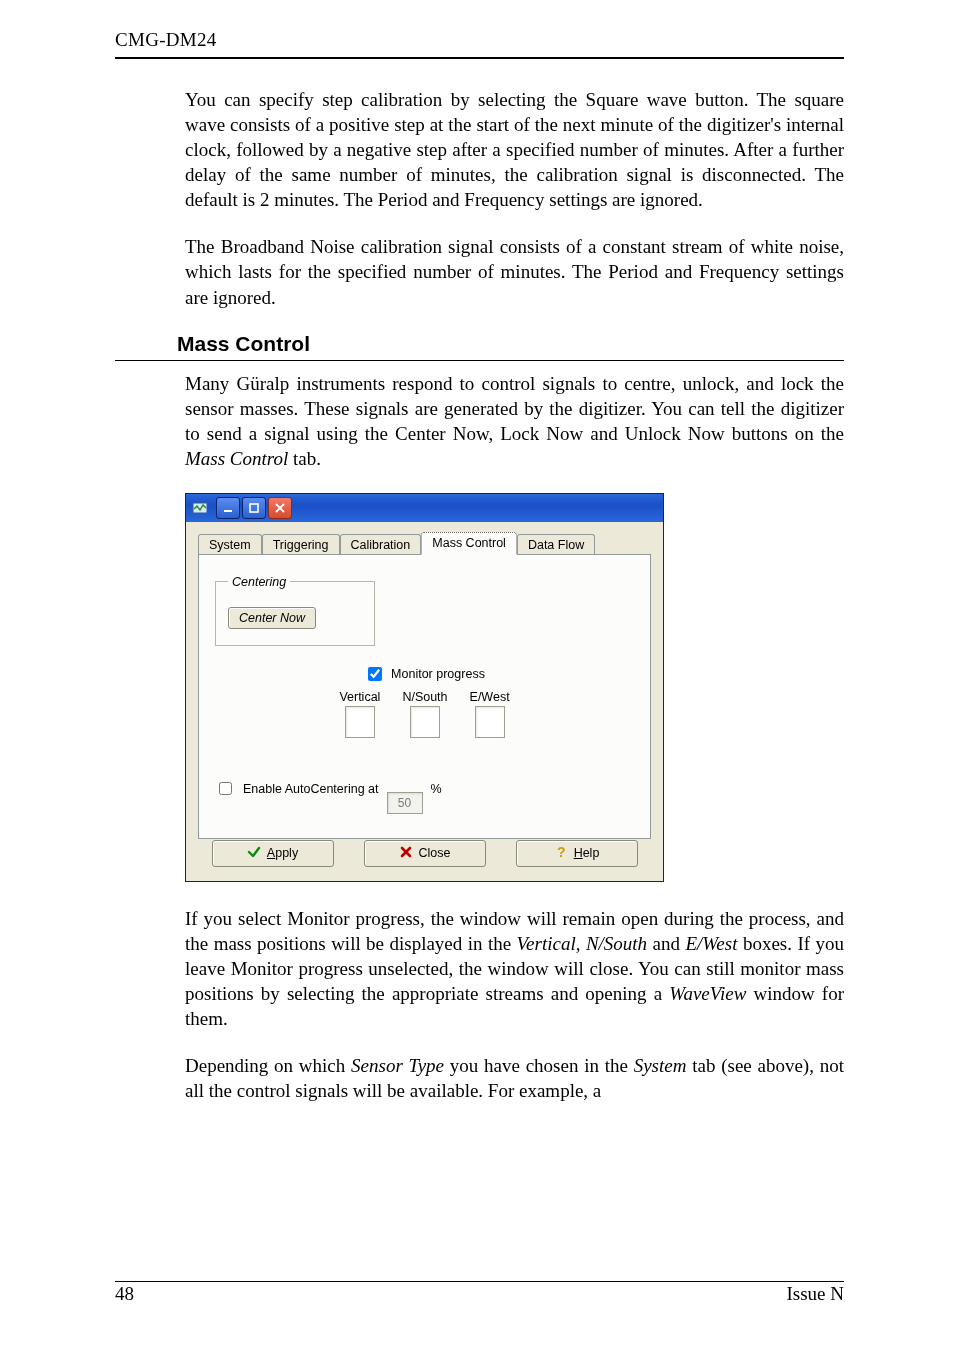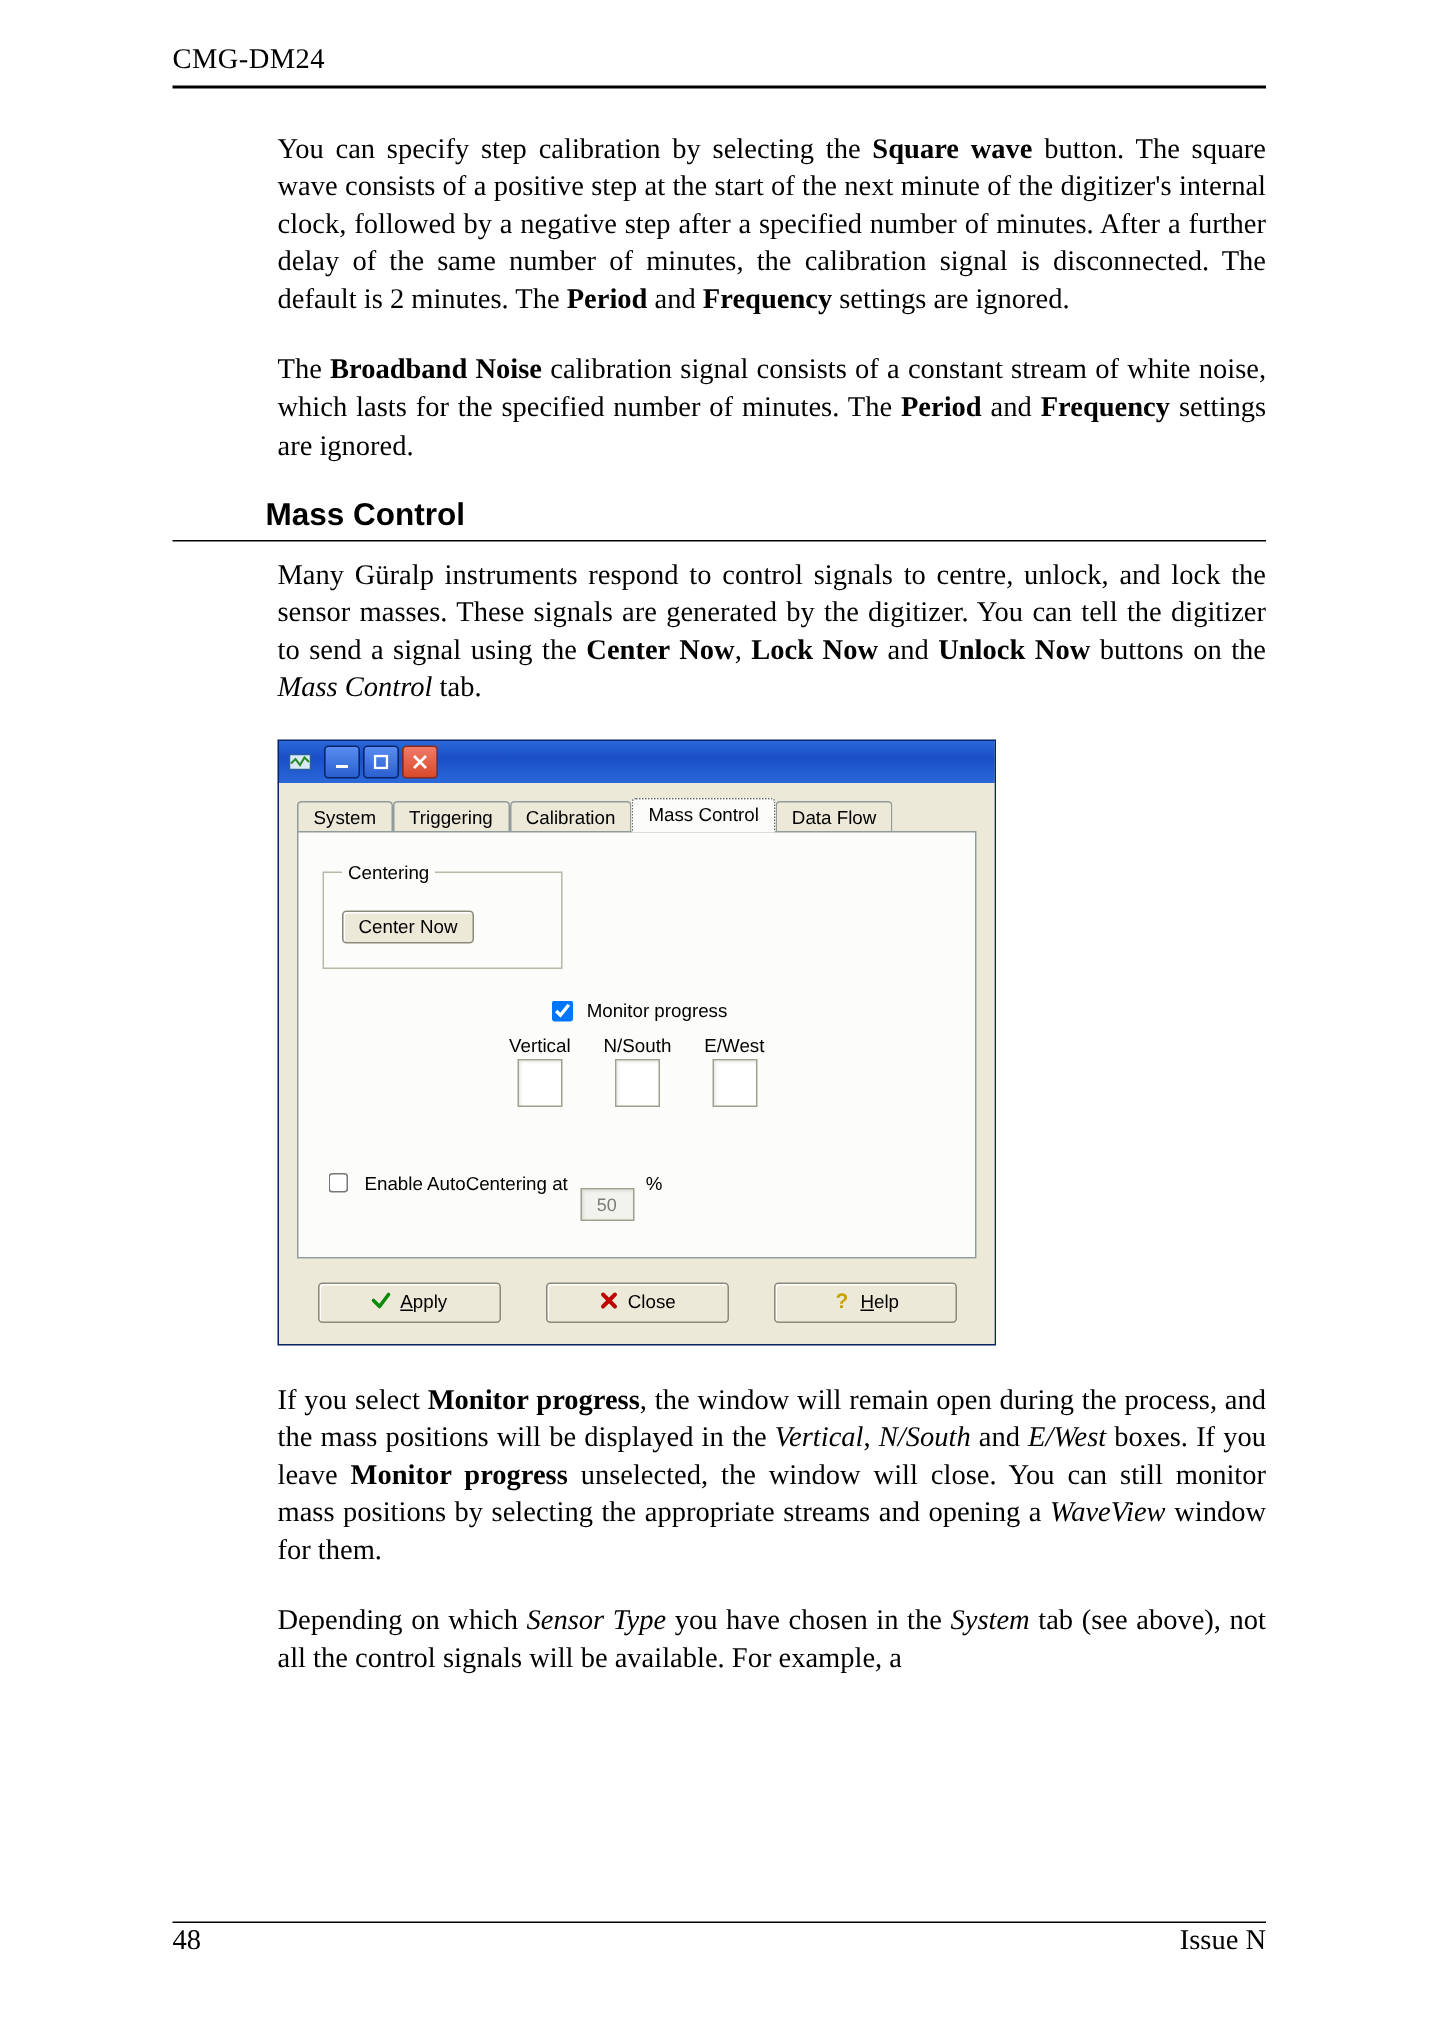--- a/index.html
+++ b/index.html
@@ -37,21 +37,21 @@
     font-family: Arial, Helvetica, sans-serif;
     font-weight: bold;
     font-size: 21px;
     margin: 6px 0 2px 62px;
   }
   .section-rule {
     border: none;
     border-top: 1.5px solid #000;
     margin: 4px 0 10px 0;
   }
-  b { font-weight: bold; }
+  b { font-weight: normal; }
   i { font-style: italic; }
 
   
   .win {
     width: 477px;
     margin: 18px 0 24px 70px;
     font-family: Tahoma, Arial, sans-serif;
     font-size: 13px;
     color: #000;
     background: #ece9d8;
@@ -139,21 +139,21 @@
     padding: 18px 12px 16px 12px;
     margin: 0;
     background: #fcfcfa;
   }
   fieldset.groupbox > legend {
     padding: 0 4px;
     font-size: 12.5px;
     color: #000;
     background: #fcfcfa;
   }
-  .centering-box { width: 134px; }
+  .centering-box { width: 134px; font-style: italic; }
   .locking-box   { flex: 1; }
 
   .xp-btn {
     display: inline-flex;
     align-items: center;
     gap: 6px;
     background: #ece9d8;
     border: 1px solid #8a8a7a;
     border-radius: 3px;
     padding: 3px 10px;
@@ -212,21 +212,21 @@
     background: #f3f3ee;
     color: #7a7a7a;
     box-shadow: inset 1px 1px 2px rgba(0,0,0,.1);
     margin-top: 28px;
   }
 
   .dlg-buttons {
     display: flex;
     justify-content: center;
     gap: 30px;
-    margin-top: 16px;
+    margin-top: 1px;
   }
   .dlg-buttons .xp-btn { min-width: 100px; justify-content: center; padding: 4px 10px; }
   .ico-q { color: #c9a200; font-weight: bold; }
   .underline-key { text-decoration: underline; }
 
   
   .foot-rule {
     border: none;
     border-top: 1.5px solid #000;
     margin: 0;

